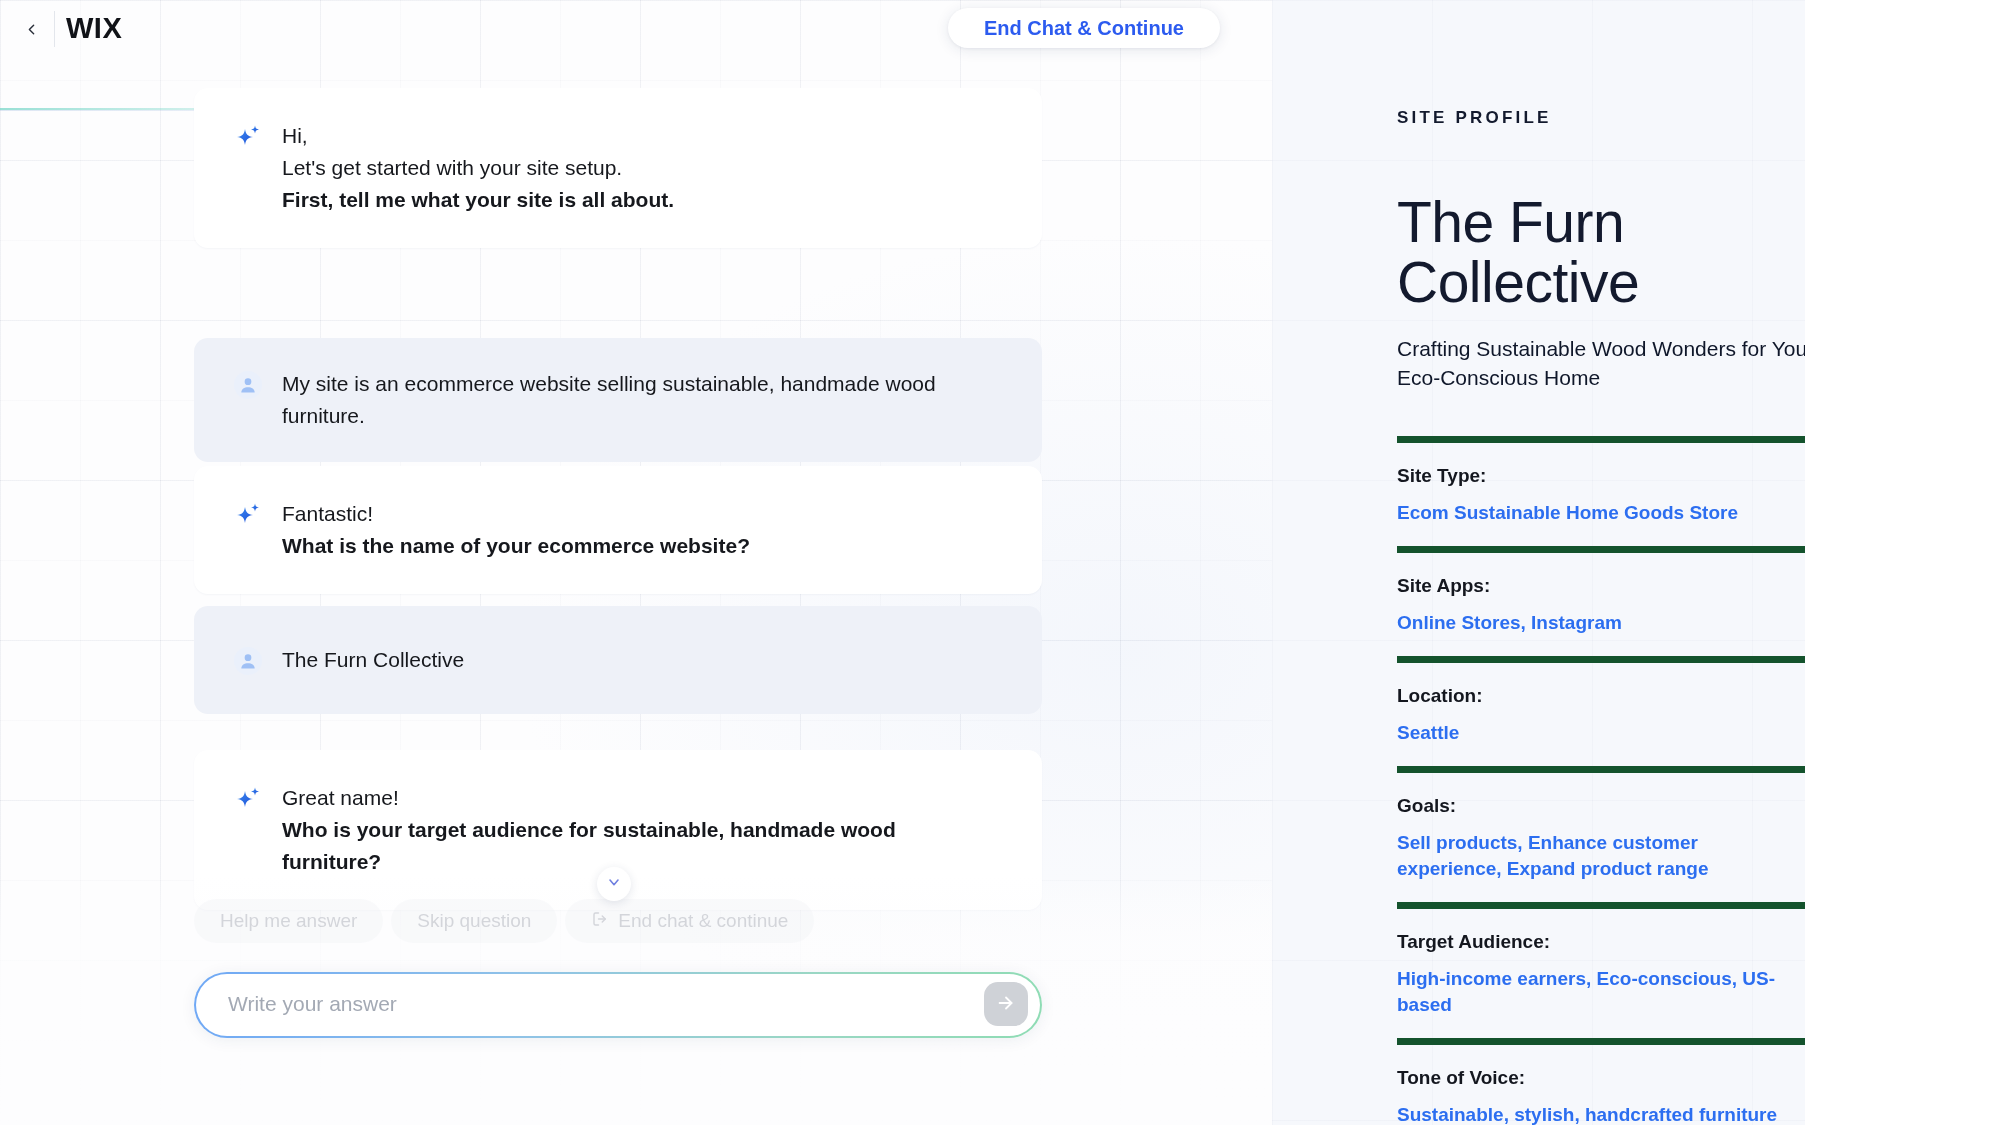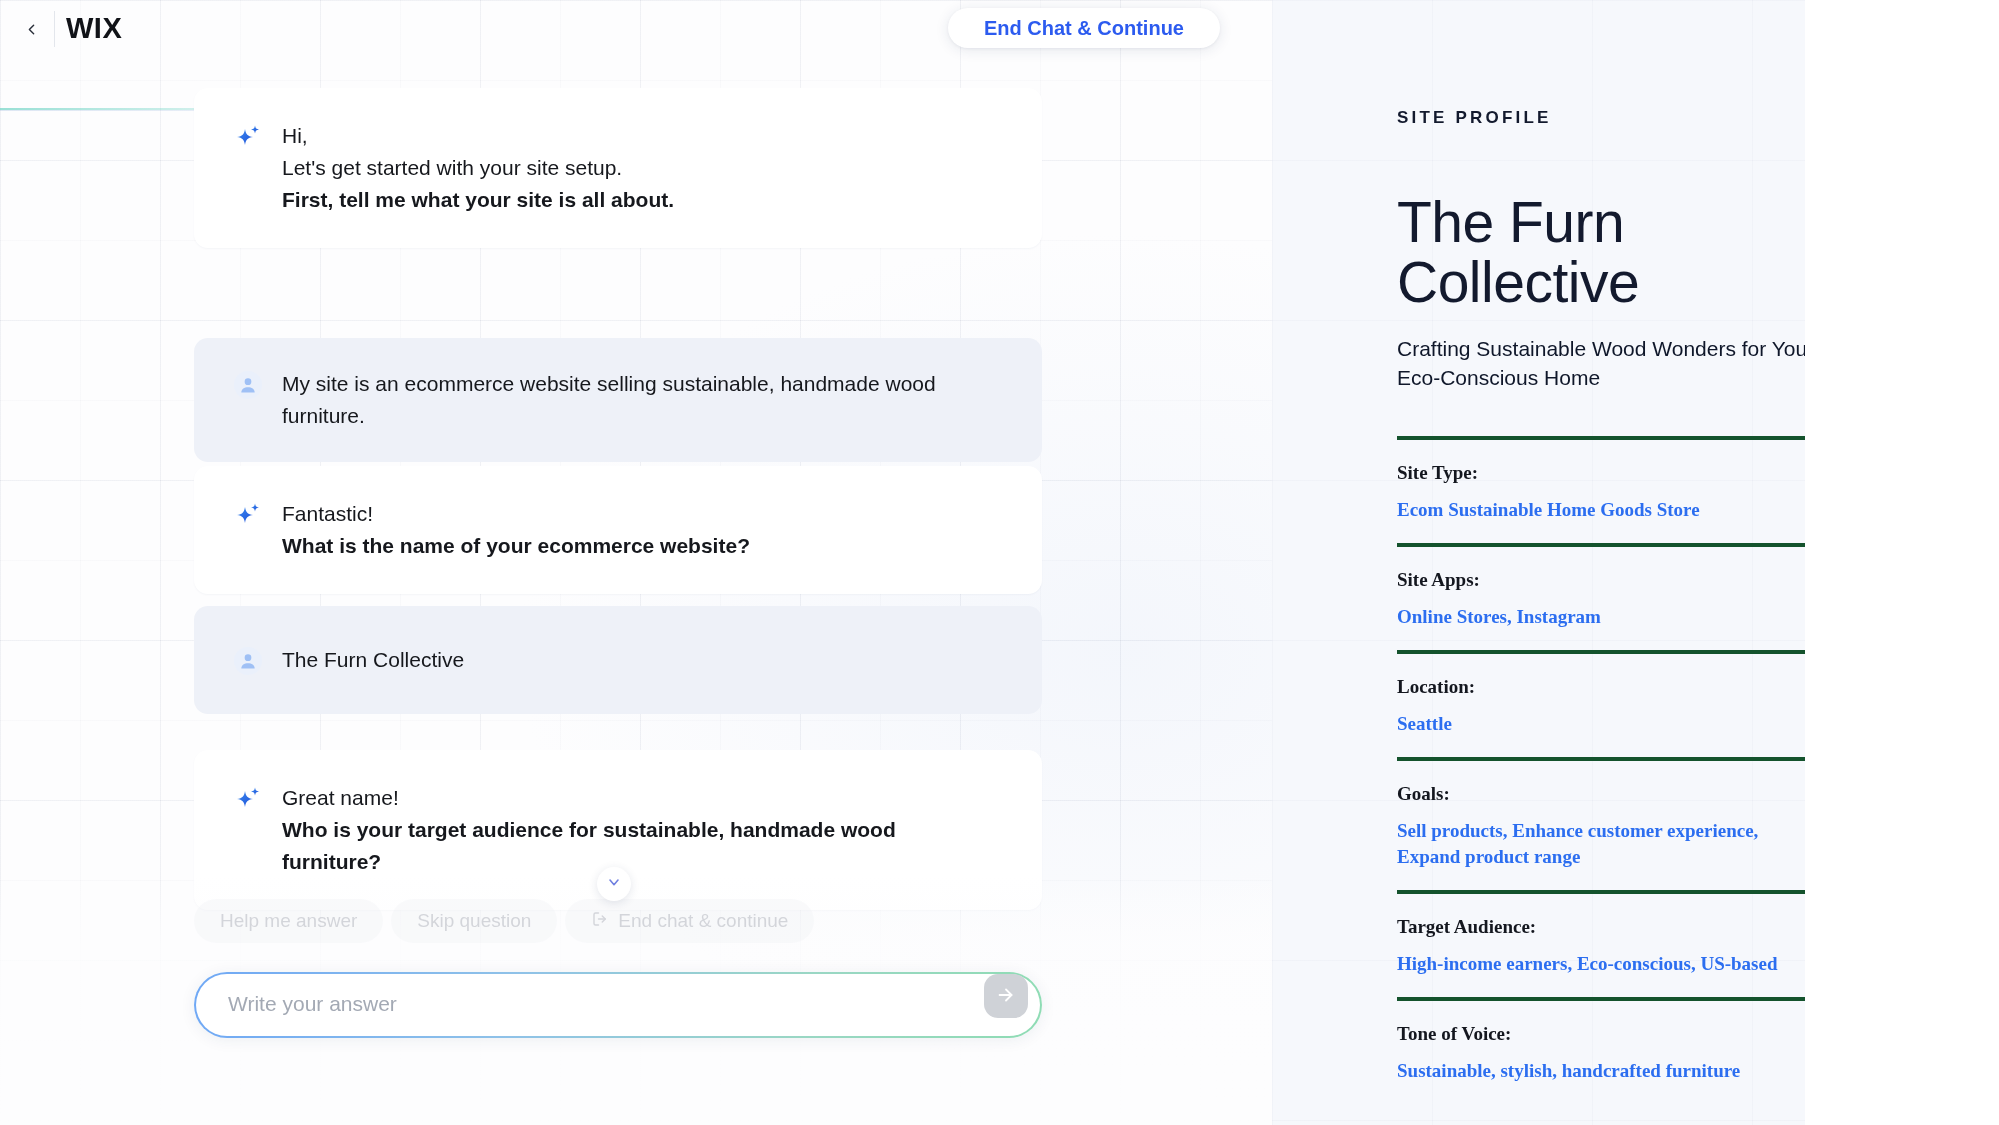--- a/index.html
+++ b/index.html
@@ -221,21 +221,21 @@
     padding: 2px;
     background: linear-gradient(100deg, #6fa8f5 0%, #8fc2e8 38%, #9ad7c4 72%, #8fdcb4 100%);
     box-shadow: 0 2px 16px rgba(30,50,90,0.07);
     z-index: 25;
   }
   .answer-inner {
     width: 100%; height: 100%;
     border-radius: 32px;
     background: #ffffff;
     display: flex;
-    align-items: flex-start;
+    align-items: center;
     padding: 0 12px 2px 32px;
   }
   .answer-input {
     flex: 1 1 auto;
     border: none;
     outline: none;
     background: transparent;
     font-family: "Liberation Sans", "DejaVu Sans", sans-serif;
     font-size: 21px;
     color: #16181d;
@@ -289,23 +289,22 @@
     margin-bottom: 22px;
   }
   .site-tagline {
     font-size: 21px;
     line-height: 29px;
     color: #0f172a;
     margin-bottom: 44px;
     max-width: 430px;
   }
   .detail-row {
-    border-top: 4px solid #14532d;
+    border-top: 7px solid #14532d;
     padding: 22px 0 20px 0;
-    font-family: Liberation Serif, serif;
   }
   .detail-row:first-of-type { }
   .detail-label {
     font-size: 19px;
     font-weight: 700;
     color: #14171f;
     margin-bottom: 13px;
   }
   .detail-value {
     font-size: 19px;

